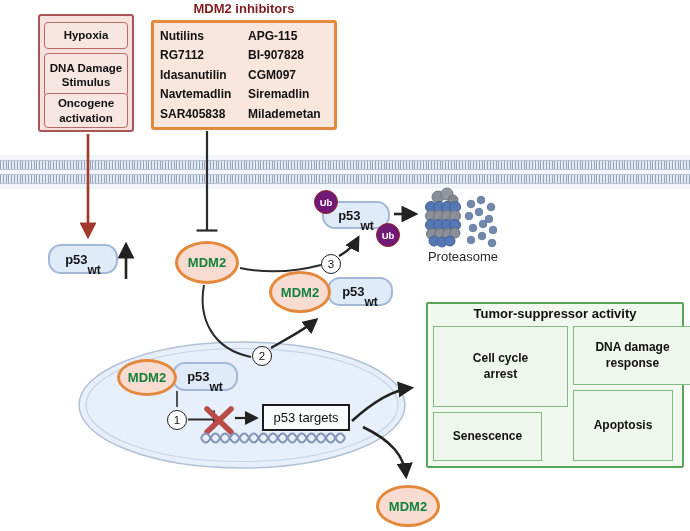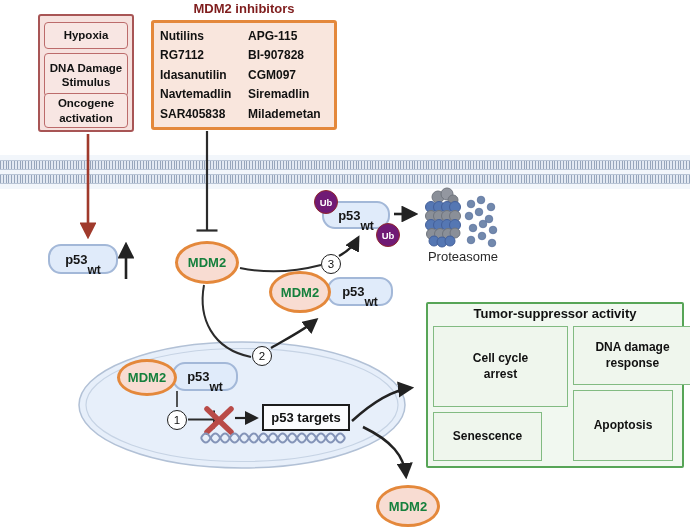--- a/index.html
+++ b/index.html
@@ -38,21 +38,21 @@
   .ub { position:absolute; width:24px; height:24px; border-radius:50%;
     background:#701a75; border:1.5px solid #8f262d; color:#fff; font-size:9.5px;
     font-weight:bold; display:flex; align-items:center; justify-content:center; z-index:6; }
   .stepc { position:absolute; width:20px; height:20px; border-radius:50%;
     background:#ffffff; border:1.8px solid #1f1f1f; display:flex; align-items:center;
     justify-content:center; font-size:11.5px; color:#111; z-index:6; }
   .lbl-proteasome { position:absolute; left:412px; top:249px; width:102px;
     text-align:center; font-size:13px; color:#2a2a2a; z-index:3; }
   .targets { position:absolute; left:262px; top:404px; width:88px; height:27px;
     border:2.5px solid #1c1c1c; background:#fbfcfe; display:flex; align-items:center;
-    justify-content:center; font-size:13px; color:#111; z-index:5;font-weight:bold; }
+    justify-content:center; font-size:13px; color:#111; z-index:5; }
   
   .box-green { position:absolute; left:426px; top:302px; width:258px; height:166px;
     border:2.5px solid #57a557; background:#f1f8f0; border-radius:2px; z-index:3; }
   .tumor-title { position:absolute; left:426px; top:306px; width:258px; text-align:center;
     font-weight:bold; font-size:13px; color:#111; z-index:4; }
   .tcell { position:absolute; border:1.5px solid #82bb82; background:#eff6ed;
     display:flex; align-items:center; justify-content:center; text-align:center;
     font-weight:bold; font-size:12px; line-height:1.3; color:#111; z-index:4; }
   
   #overlay { position:absolute; left:0; top:0; width:690px; height:531px; z-index:2; }

